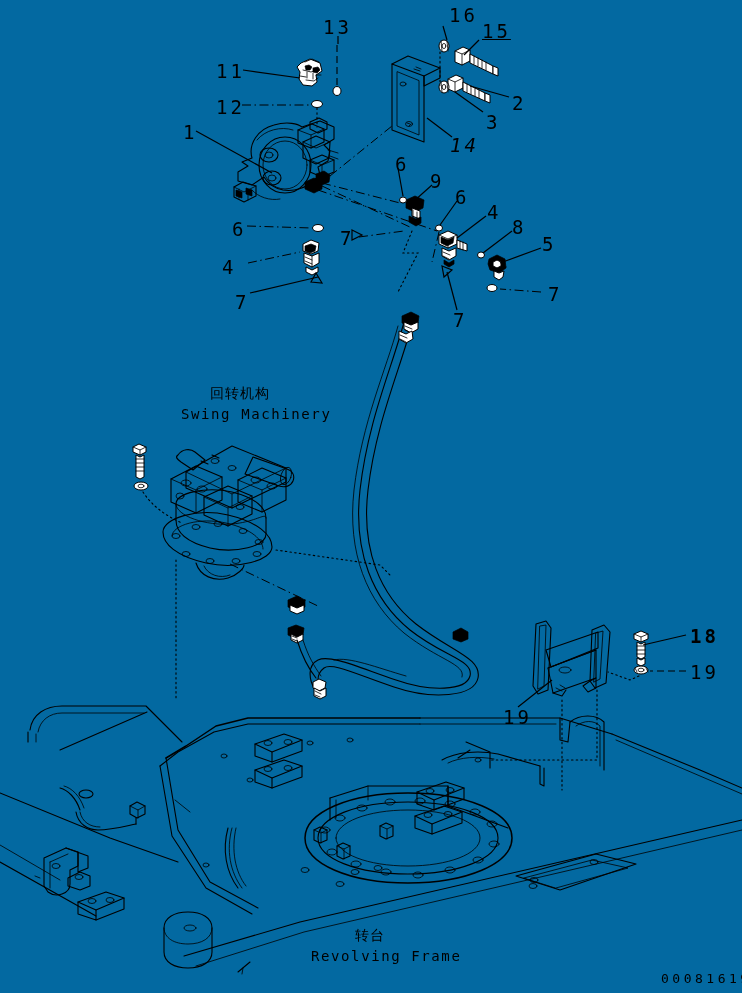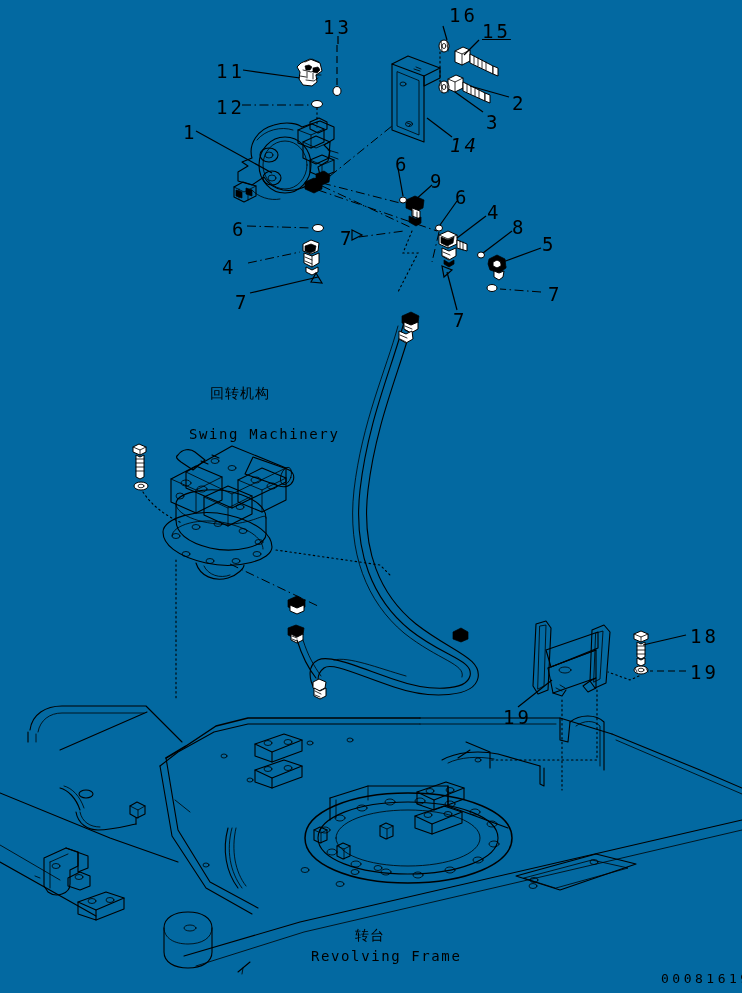--- a/index.html
+++ b/index.html
@@ -537,23 +537,23 @@
 <div class="num" style="left:455px;top:188px;">6</div>
 <div class="num" style="left:487px;top:203px;">4</div>
 <div class="num" style="left:512px;top:218px;">8</div>
 <div class="num" style="left:542px;top:235px;">5</div>
 <div class="num" style="left:232px;top:220px;">6</div>
 <div class="num" style="left:340px;top:229px;">7</div>
 <div class="num" style="left:222px;top:258px;">4</div>
 <div class="num" style="left:548px;top:285px;">7</div>
 <div class="num" style="left:235px;top:293px;">7</div>
 <div class="num" style="left:453px;top:311px;">7</div>
-<div class="num" style="left:690px;top:627px;">18</div>
+<div class="num" style="left:690px;top:627px;font-weight:bold;">18</div>
 <div class="num" style="left:690px;top:663px;">19</div>
 <div class="num" style="left:503px;top:708px;">19</div>
 
 <div class="cap-cn" style="left:210px;top:386px;">回转机构</div>
-<div class="cap-en" style="left:181px;top:427px;margin-left:8px;">Swing Machinery</div>
+<div class="cap-en" style="left:181px;top:407px;">Swing Machinery</div>
 <div class="cap-cn" style="left:355px;top:928px;">转台</div>
 <div class="cap-en" style="left:311px;top:949px;">Revolving Frame</div>
 <div class="dwg" style="left:661px;top:972px;">00081619</div>
 
 </div>
 
 </body></html>

